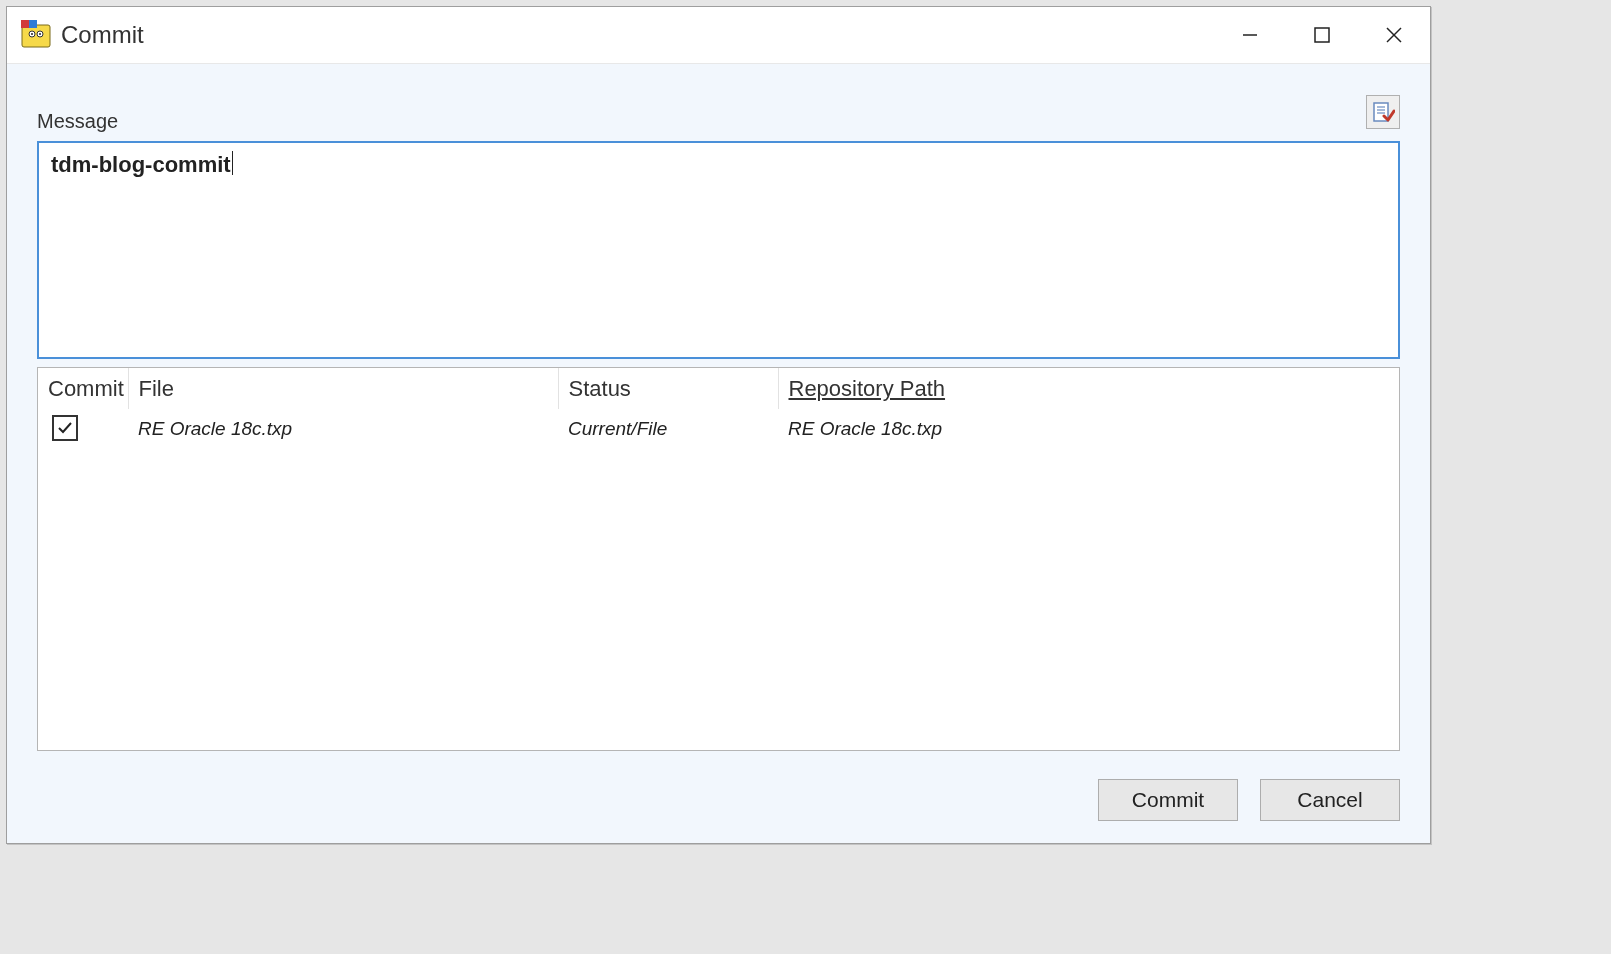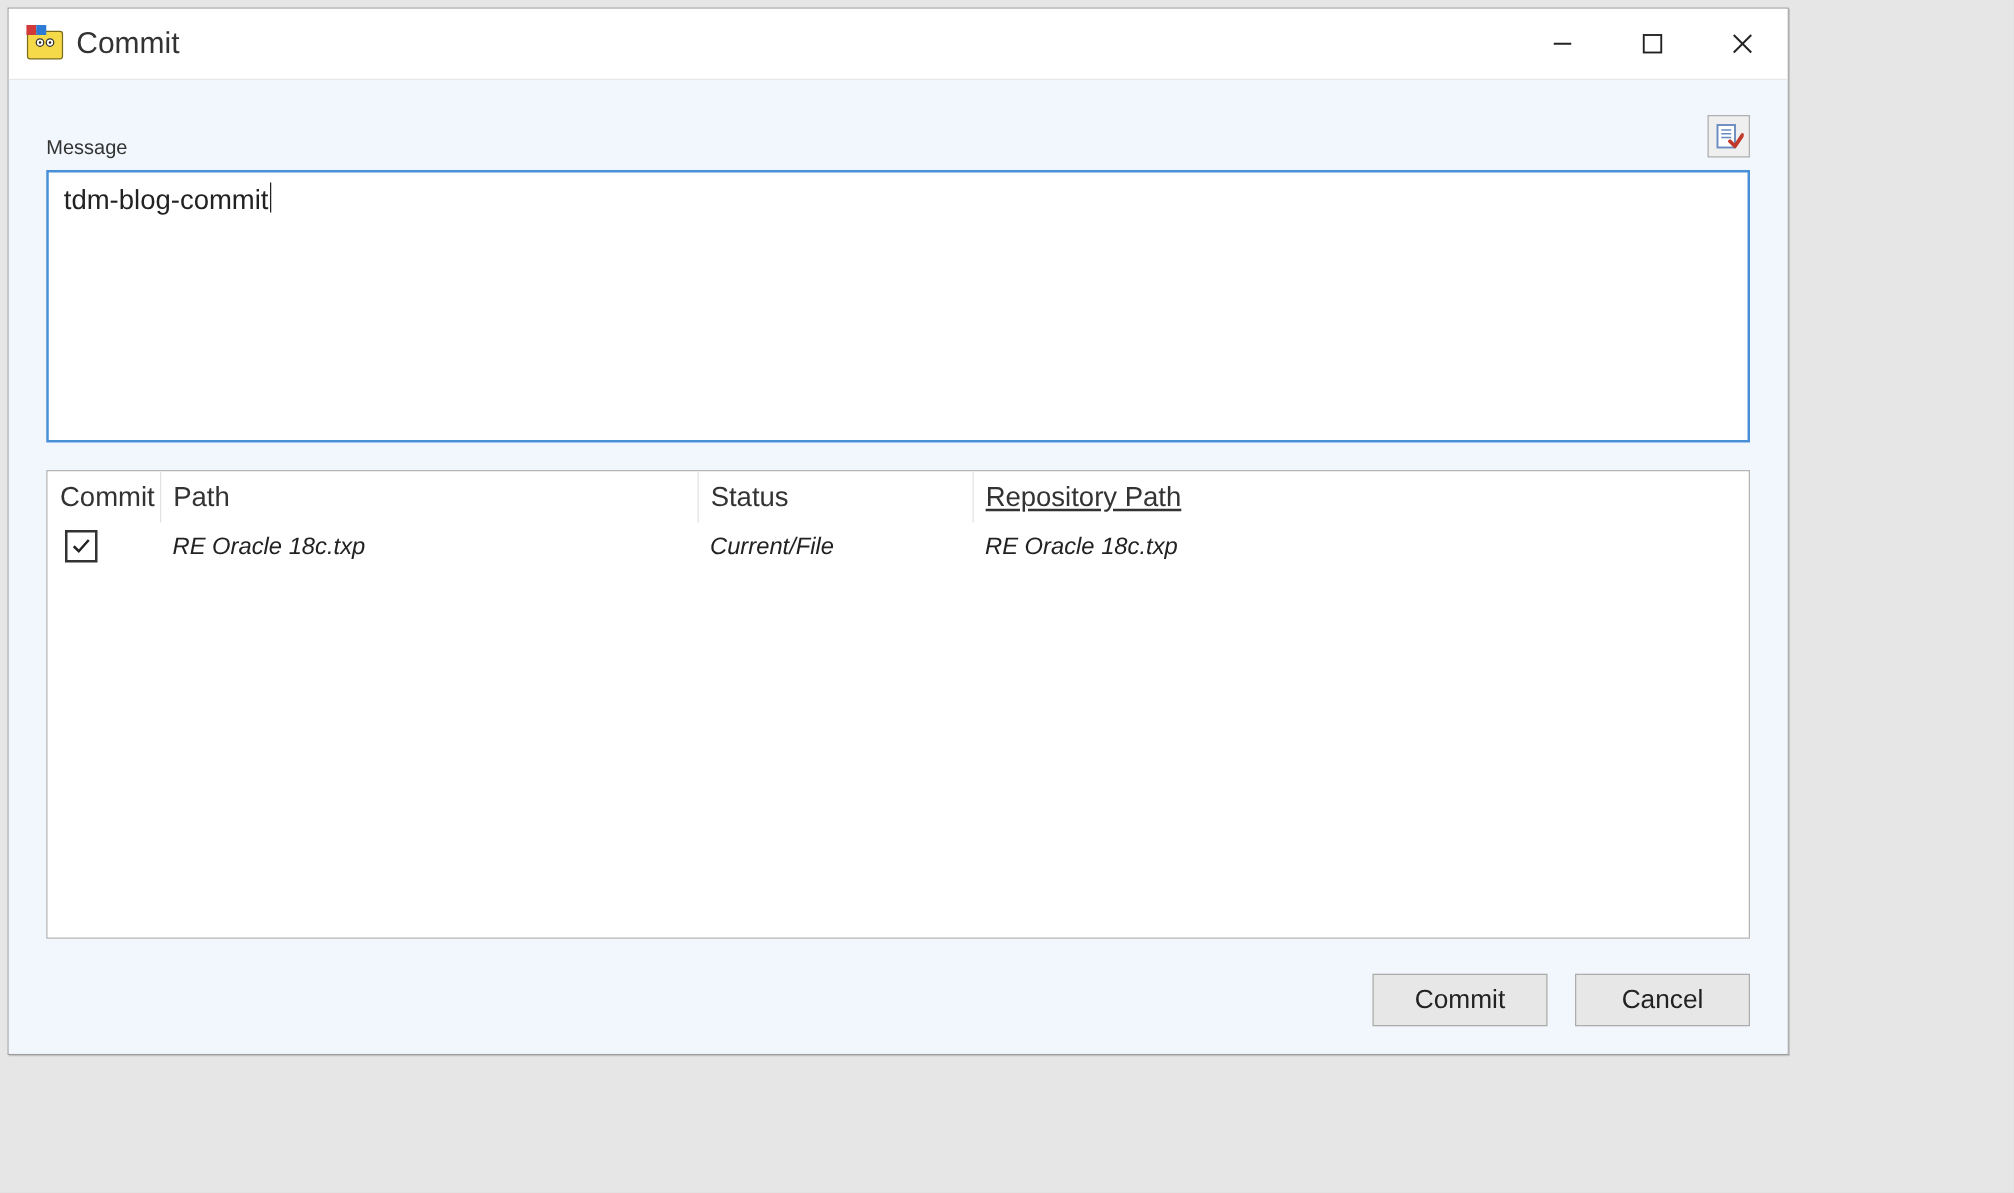--- a/index.html
+++ b/index.html
@@ -84,21 +84,21 @@
   .client {
     flex: 1 1 auto;
     background: var(--body-bg);
     padding: 18px 30px 22px 30px;
     display: flex;
     flex-direction: column;
     box-sizing: border-box;
     overflow: hidden;
   }
   .section-label {
-    font-size: 16px;
+    font-size: 20px;
     color: #333;
     margin-bottom: 8px;
     margin-top: 28px;
   }
   .message-row {
     display: flex;
     align-items: center;
     justify-content: space-between;
   }
   .icon-btn {
@@ -112,22 +112,23 @@
     box-sizing: border-box;
   }
   .message-box {
     height: 218px;
     border: 2px solid var(--field-border-focus);
     background: var(--field-bg);
     box-sizing: border-box;
     padding: 8px 12px;
     font-size: 22px;
     color: #222;
-    margin-bottom: 22px;
+    margin-bottom: 8px;
     position: relative;
+    font-weight: bold;
   }
   .message-text {
     white-space: pre;
     display: inline;
   }
   .caret {
     display: inline-block;
     width: 0;
     border-right: 1.5px solid #222;
     height: 24px;
@@ -264,21 +265,21 @@
         <table class="changes">
           <colgroup>
             <col class="col-commit">
               <col class="col-file">
               <col class="col-status">
               <col class="col-path">
           </colgroup>
           <thead>
             <tr>
               <th>Commit</th>
-              <th>Path</th>
+              <th>File</th>
               <th>Status</th>
               <th>Repository Path</th>
             </tr>
           </thead>
           <tbody>
             <tr>
               <td>
                 <span class="chk">
                   <svg width="18" height="18" viewBox="0 0 18 18">
                     <path d="M3 9 L7 13 L15 4" fill="none" stroke="#222" stroke-width="2"></path>

